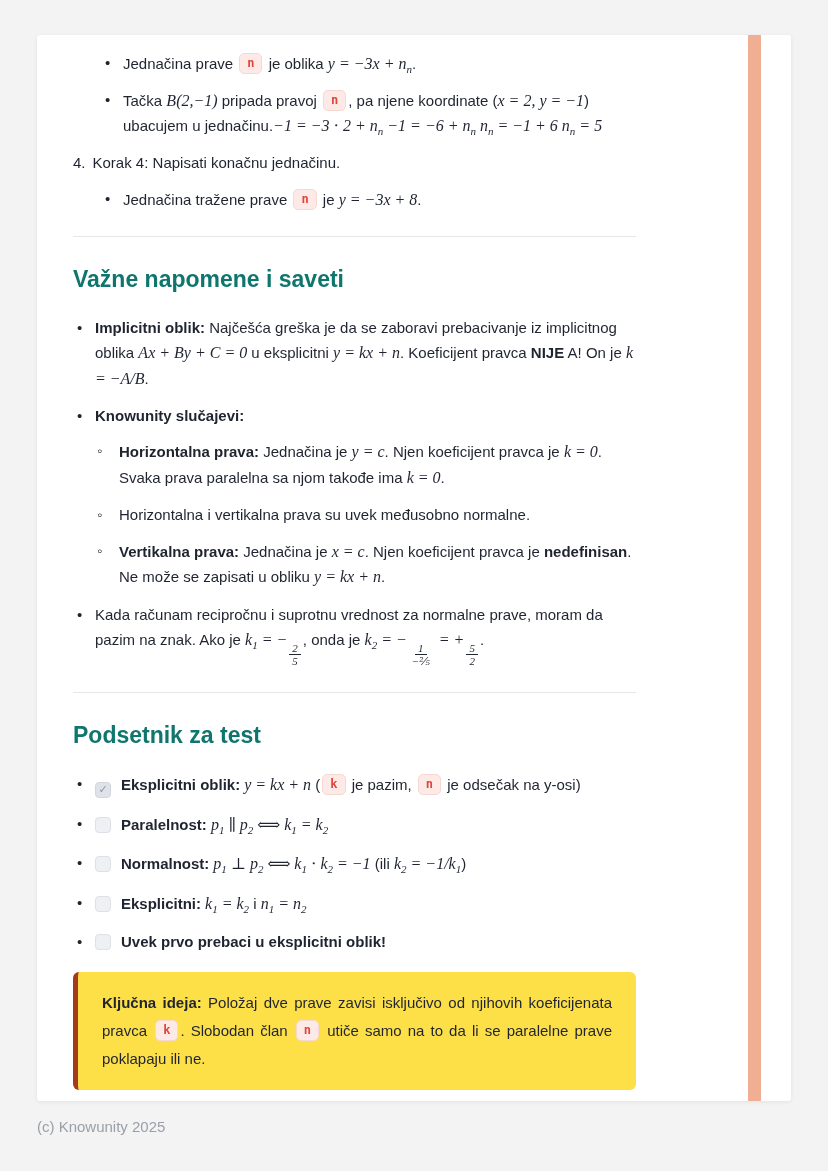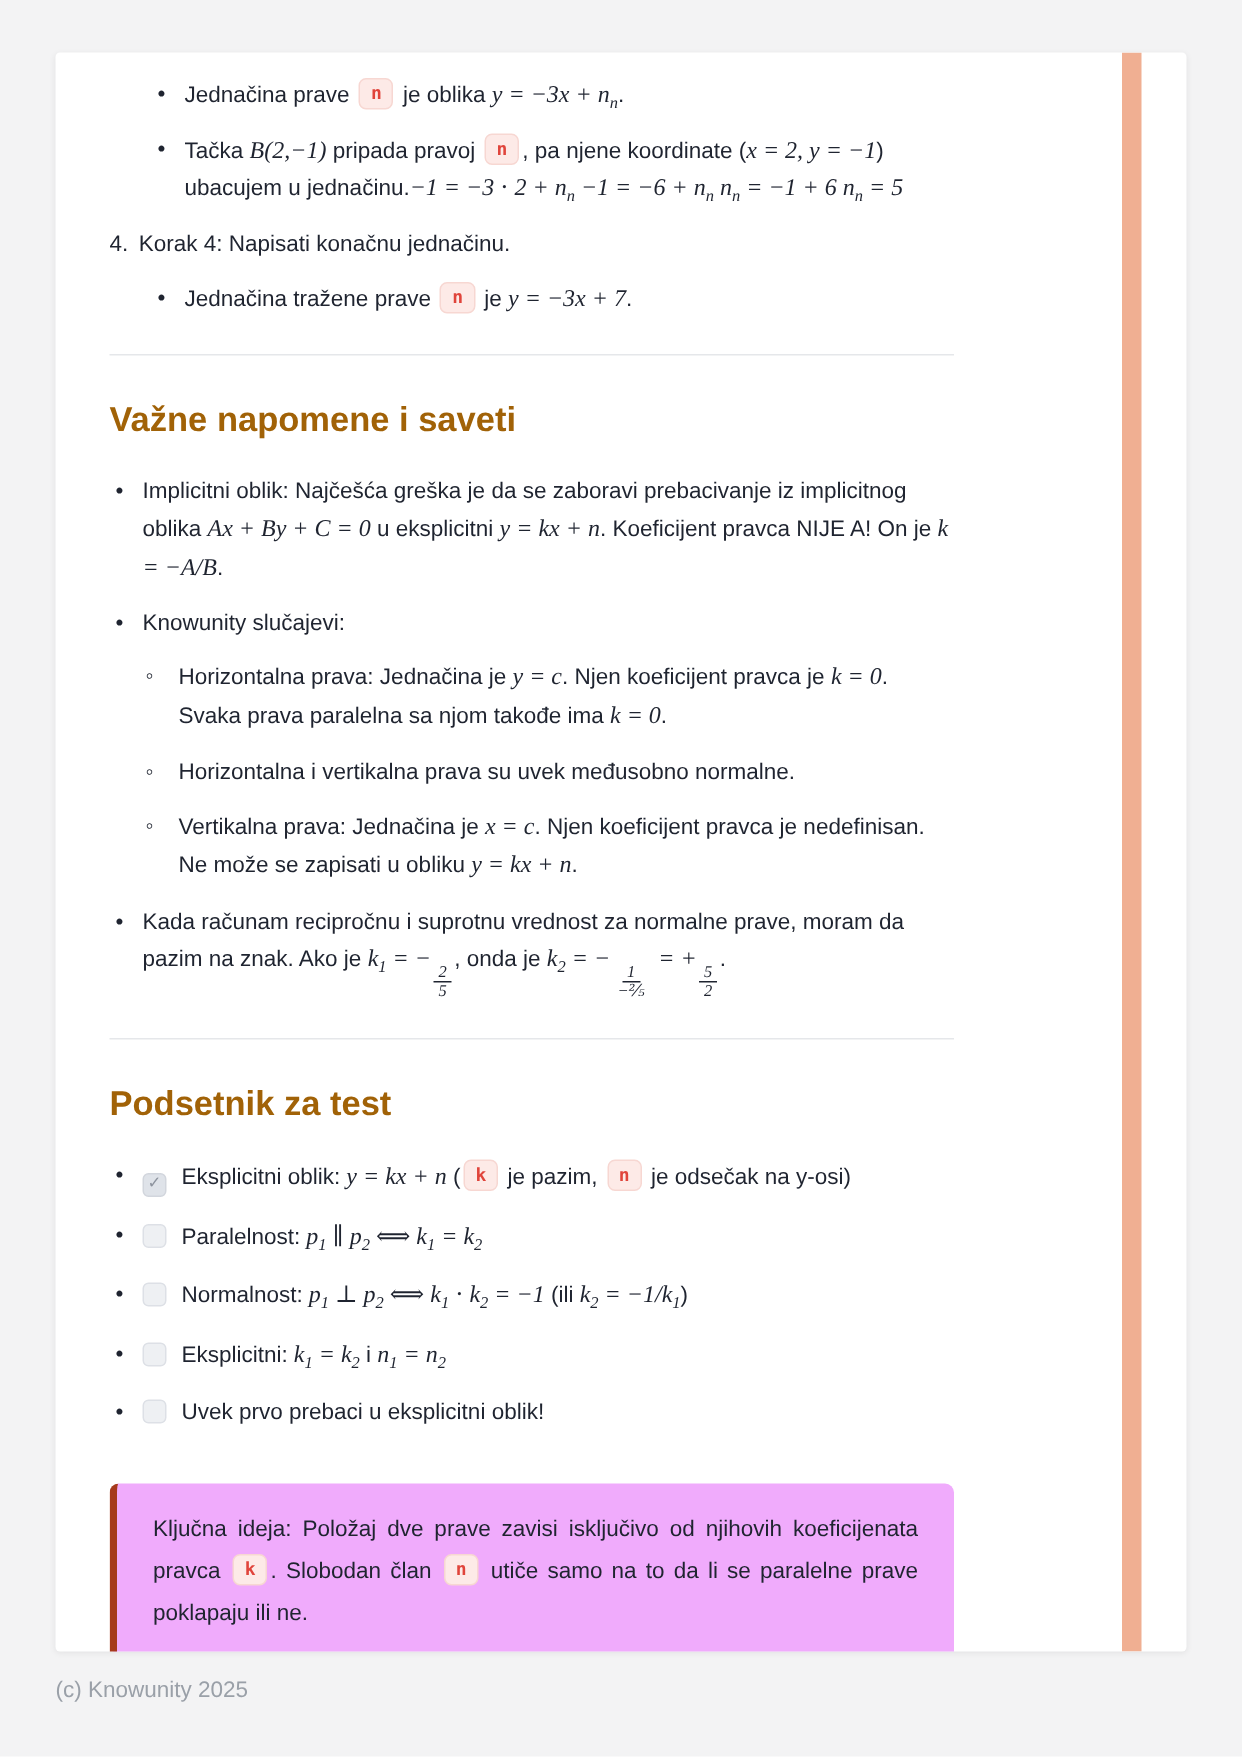--- a/index.html
+++ b/index.html
@@ -27,24 +27,24 @@
   .clist { list-style: none; margin: 11px 0 0; padding: 0; }
   .clist > li { position: relative; padding-left: 24px; margin-bottom: 12px; }
   .clist > li::before { content: "◦"; position: absolute; left: 2px; top: 0; color: #1f2430; }
 
   .step { margin: 4px 0 12px; }
   .step-num { margin-right: 7px; }
   .step-title { font-weight: 400; }
 
   hr.divider { border: none; border-top: 1px solid #e5e7ea; margin: 24px 0; }
 
-  h2.section-heading { font-size: 23px; font-weight: 700; color: #a16207; margin: 0 0 18px; font-family: "Liberation Sans", sans-serif; }
+  h2.section-heading { font-size: 23px; font-weight: 700; color: #0f766e; margin: 0 0 18px; font-family: "Liberation Sans", sans-serif; }
 
   
-  .seg-bold { font-weight: 400; }
+  .seg-bold { font-weight: 700; }
   .seg-math { font-family: "Liberation Serif", "DejaVu Serif", "DejaVu Sans", serif; font-style: italic; font-size: 16px; }
   sub.seg-sub { font-family: "Liberation Serif", "DejaVu Serif", serif; font-style: italic; font-size: 11px; line-height: 0; }
   .badge {
     display: inline-block; text-align: center; min-width: 10px;
     background: #fdeae7; color: #e0443b; border: 1px solid #f7d7d2;
     border-radius: 5px; padding: 0 7px; margin: 0 2px;
     font-family: "DejaVu Sans Mono", "Liberation Mono", monospace;
     font-size: 12px; font-weight: 700; line-height: 19px; vertical-align: 2px;
   }
   .frac {
@@ -62,21 +62,21 @@
     display: inline-flex; align-items: center; justify-content: center;
     width: 16px; height: 16px; border-radius: 4px;
     background: #eef0f3; border: 1px solid #dde0e6;
     margin-right: 10px; vertical-align: -3px; cursor: pointer;
   }
   .checkbox.checked { background: #dfe3e9; border-color: #d2d6dd; }
   .checkbox.checked::after { content: "✓"; font-size: 11px; font-weight: 700; color: #8d939e; }
 
   
   .callout {
-    margin-top: 35px; background: #f0abfc;
+    margin-top: 18px; background: #fde047;
     border-left: 5px solid #a63a1c; border-radius: 6px;
     padding: 17px 24px;
   }
   .callout p { margin: 0; text-align: justify; line-height: 1.85; }
 
   .footer { text-align: left; padding: 14px 14px 0 0; font-size: 15px; color: #9aa0a8; }
 </style>
 </head>
 <body>
 
@@ -93,21 +93,21 @@
           <span class="li-body"><span class="seg-txt">Tačka </span><span class="seg-math">B(2,−1)</span><span class="seg-txt"> pripada pravoj </span><span class="badge">n</span><span class="seg-txt">, pa njene koordinate (</span><span class="seg-math">x = 2, y = −1</span><span class="seg-txt">) ubacujem u jednačinu.</span><span class="seg-math">−1 = −3 ⋅ 2 + n</span><sub class="seg-sub">n</sub><span class="seg-math"> −1 = −6 + n</span><sub class="seg-sub">n</sub><span class="seg-math"> n</span><sub class="seg-sub">n</sub><span class="seg-math"> = −1 + 6 n</span><sub class="seg-sub">n</sub><span class="seg-math"> = 5</span></span>
         </li>
       </ul>
 
       <div class="step">
         <span class="step-num">4.</span><span class="step-title">Korak 4: Napisati konačnu jednačinu.</span>
       </div>
 
       <ul class="blist top-list">
         <li>
-          <span class="li-body"><span class="seg-txt">Jednačina tražene prave </span><span class="badge">n</span><span class="seg-txt"> je </span><span class="seg-math">y = −3x + 7</span><span class="seg-txt">.</span></span>
+          <span class="li-body"><span class="seg-txt">Jednačina tražene prave </span><span class="badge">n</span><span class="seg-txt"> je </span><span class="seg-math">y = −3x + 8</span><span class="seg-txt">.</span></span>
         </li>
       </ul>
 
       <hr class="divider">
 
       <h2 class="section-heading">Važne napomene i saveti</h2>
 
       <ul class="blist">
         <li>
           <span class="li-body"><span class="seg-bold">Implicitni oblik:</span><span class="seg-txt"> Najčešća greška je da se zaboravi prebacivanje iz implicitnog oblika </span><span class="seg-math">Ax + By + C = 0</span><span class="seg-txt"> u eksplicitni </span><span class="seg-math">y = kx + n</span><span class="seg-txt">. Koeficijent pravca </span><span class="seg-bold">NIJE</span><span class="seg-txt"> A! On je </span><span class="seg-math">k = −A/B</span><span class="seg-txt">.</span></span>

